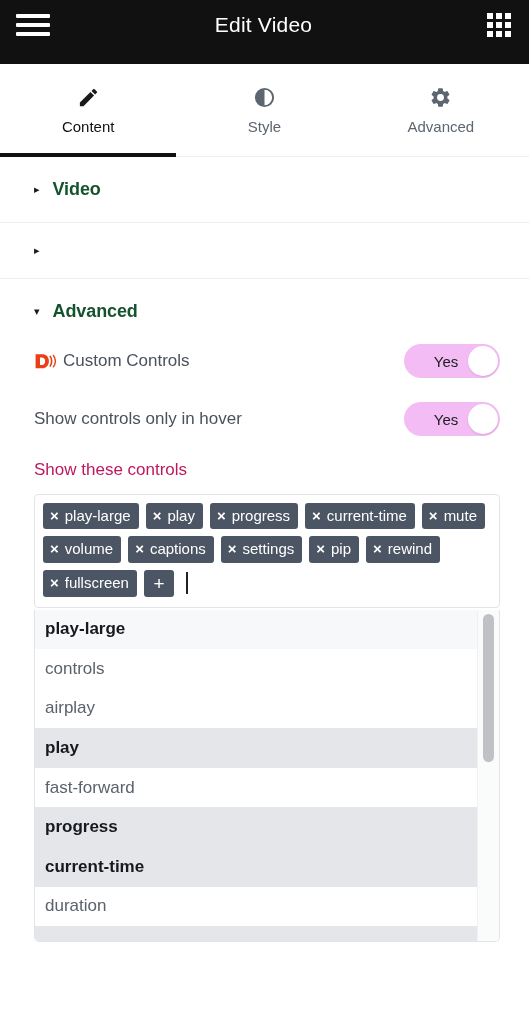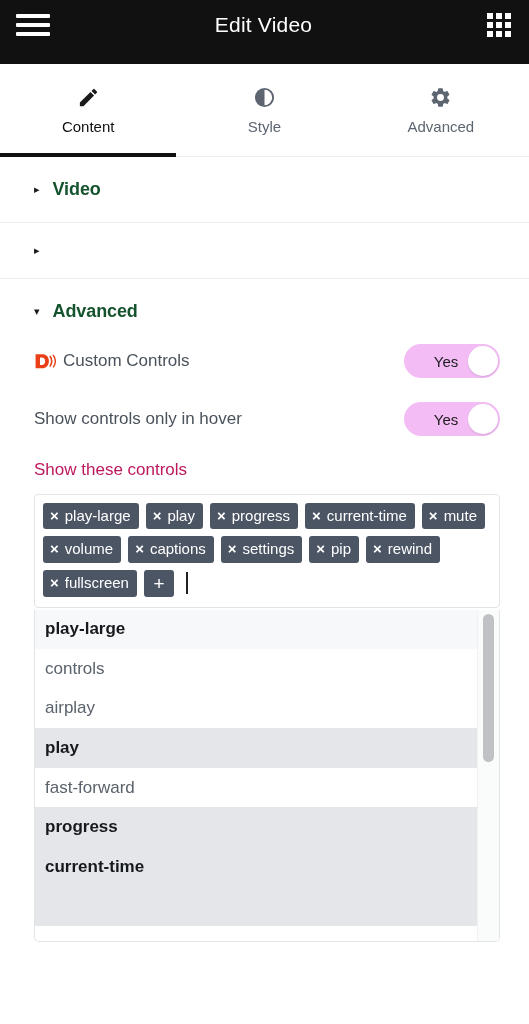--- a/index.html
+++ b/index.html
@@ -353,20 +353,21 @@
 
   <div class="dropdown">
     <div class="dd-list" id="ddlist">
         <div class="dd-item hovered">play-large</div>
         <div class="dd-item">controls</div>
         <div class="dd-item">airplay</div>
         <div class="dd-item selected">play</div>
         <div class="dd-item">fast-forward</div>
         <div class="dd-item selected">progress</div>
         <div class="dd-item selected">current-time</div>
+        <div class="dd-item">duration</div>
         <div class="dd-item selected"></div>
       </div>
     <div class="dd-scroll">
       <div class="dd-thumb"></div>
     </div>
   </div>
 
 </div>
 
 </body></html>

